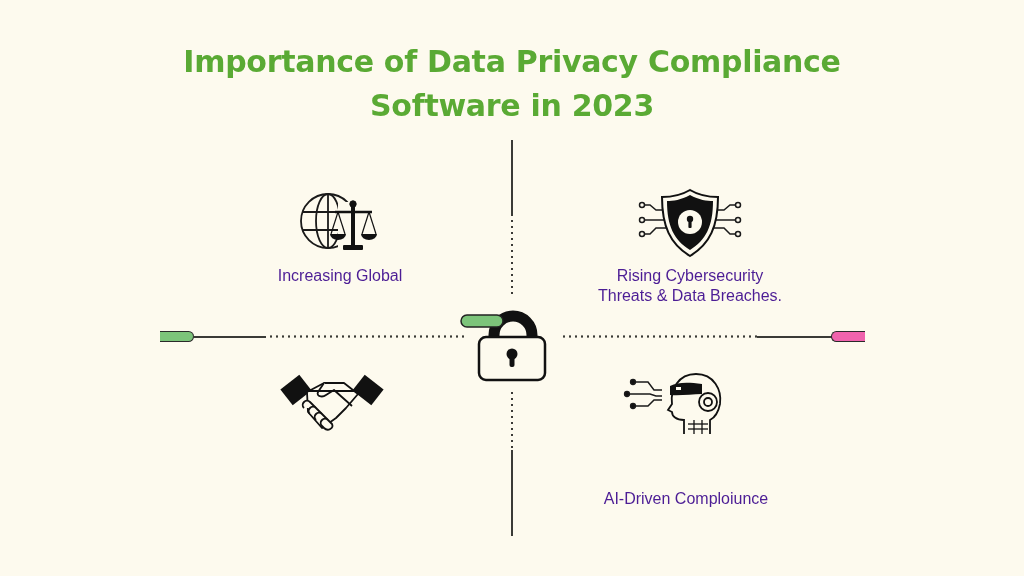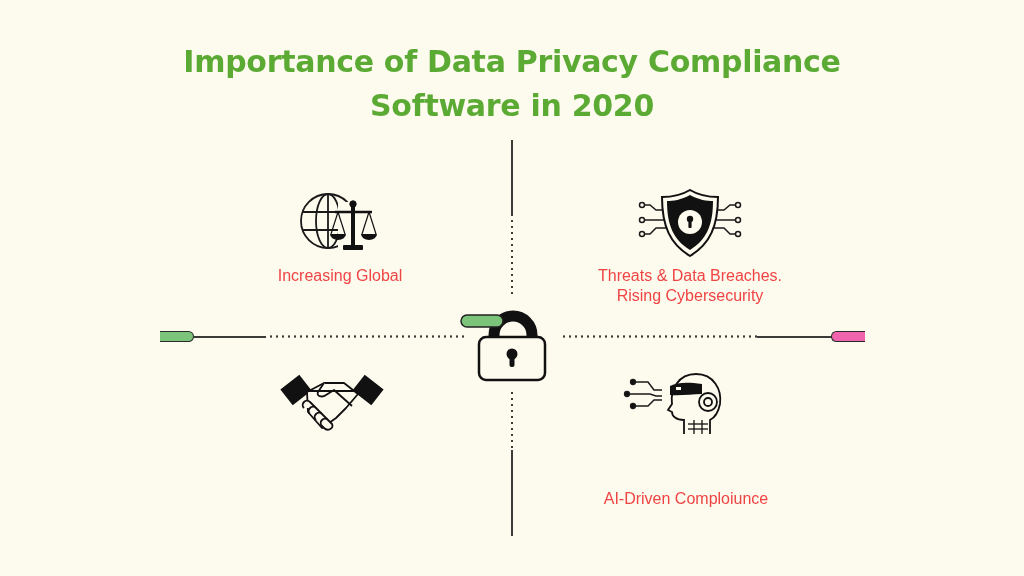--- a/index.html
+++ b/index.html
@@ -28,31 +28,31 @@
     .hsolid { position: absolute; top: 336px; height: 2px; background: #3a3a36; }
     .hdots { position: absolute; top: 335px; height: 3px;
       background-image: radial-gradient(circle, #3a3a36 1px, transparent 1.3px);
       background-size: 6px 3px; background-repeat: repeat-x; }
     .pill { position: absolute; top: 331px; width: 34px; height: 11px;
       border: 1.5px solid #2a2a2a; box-sizing: border-box; }
     .pill.left { left: 160px; background: #7cc47a; border-left: none; border-radius: 0 6px 6px 0; }
     .pill.right { left: 831px; background: #f063ad; border-right: none; border-radius: 6px 0 0 6px; }
     .label {
       position: absolute; width: 260px; text-align: center;
-      font-size: 16px; line-height: 20px; color: #ef4444;
+      font-size: 16px; line-height: 20px; color: #4c1d95;
     }
     .label span { display: block; }
     svg { display: block; }
   </style>
 </head>
 <body>
 
 <div class="title">
   <div>Importance of Data Privacy Compliance</div>
-  <div>Software in 2020</div>
+  <div>Software in 2023</div>
 </div>
 
 <div class="vsolid" style="top:140px;height:76px;"></div>
 <div class="vdots" style="top:218px;height:80px;"></div>
 <div class="vdots" style="top:390px;height:58px;"></div>
 <div class="vsolid" style="top:450px;height:86px;"></div>
 
 <div class="pill left"></div>
 <div class="hsolid" style="left:193px;width:73px;"></div>
 <div class="hdots" style="left:268px;width:196px;"></div>
@@ -118,22 +118,22 @@
           <circle cx="100" cy="46" r="2.5"></circle>
       </g>
       <path d="M52 2 C62 8 72 9 80 9 C80 38 72 56 52 68 C32 56 24 38 24 9 C32 9 42 8 52 2 Z" fill="#fdfaee" stroke="#111" stroke-width="2"></path>
       <path d="M52 7 C61 12 69 13 75 13 C75 38 68 52 52 62 C36 52 29 38 29 13 C35 13 43 12 52 7 Z" fill="#111"></path>
       <circle cx="52" cy="34" r="12" fill="#fdfaee"></circle>
       <circle cx="52" cy="31" r="3.2" fill="#111"></circle>
       <rect x="50.4" y="32" width="3.2" height="8" rx="1" fill="#111"></rect>
     </svg>
   </div>
   <div class="label" style="left:0;top:78px;">
+    <span>Rising Cybersecurity</span>
     <span>Threats &amp; Data Breaches.</span>
-    <span>Rising Cybersecurity</span>
   </div>
 </div>
 
 <div class="abs" style="left:210px;top:368px;width:260px;height:122px;">
   <div class="abs" style="left:70px;top:0;">
     <svg width="104" height="66" viewBox="0 0 104 66">
       <rect x="4" y="12" width="24" height="20" transform="rotate(-38 16 22)" fill="#111"></rect>
       <rect x="76" y="12" width="24" height="20" transform="rotate(38 88 22)" fill="#111"></rect>
       <g fill="#fdfaee" stroke="#111" stroke-width="1.8" stroke-linejoin="round">
         <path d="M27 24 L44 15 L64 15 L78 26 L66 40 L56 50 L42 60 L28 44 Z"></path>

